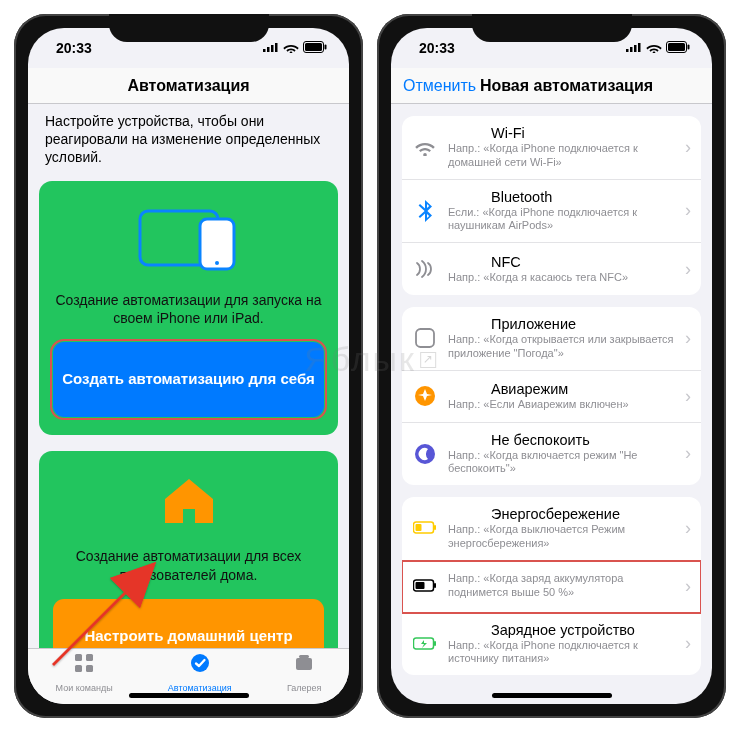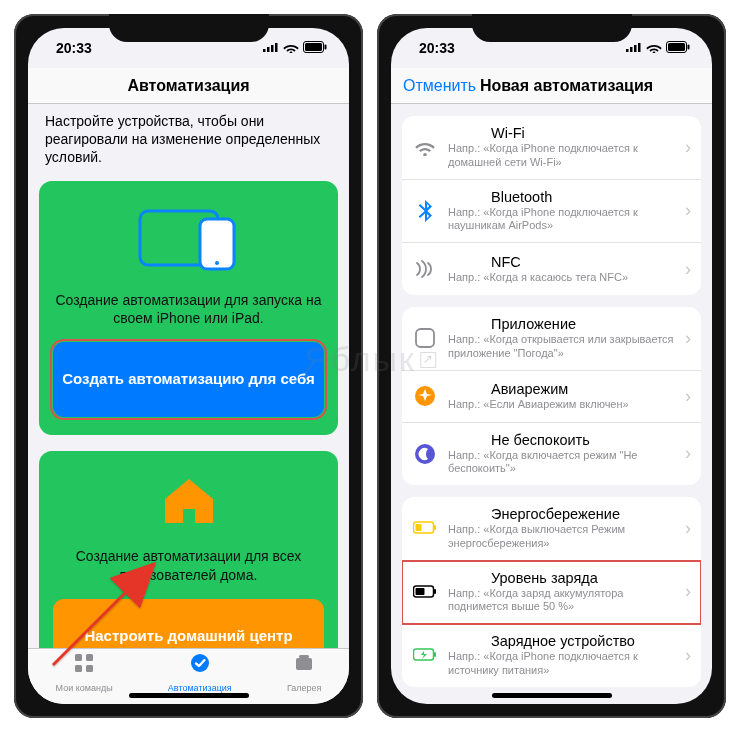--- a/index.html
+++ b/index.html
@@ -1,18 +1,18 @@
 <!DOCTYPE html>
 <html><head>
 <meta charset="utf-8">
 <style>
   * { box-sizing: border-box; margin: 0; padding: 0; font-family: -apple-system, "Helvetica Neue", Arial, sans-serif; }
   body { background: #fff; width: 740px; height: 733px; position: relative; }
   .stage { display: flex; gap: 14px; padding: 14px; justify-content: center; }
-  .phone { width: 355px; height: 704px; background: #111; border-radius: 20px; position: relative; box-shadow: 0 0 0 2px #444 inset; }
+  .phone { width: 355px; height: 704px; background: #111; border-radius: 32px; position: relative; box-shadow: 0 0 0 2px #444 inset; }
   .screen { position: absolute; inset: 14px; background: #f2f2f7; border-radius: 36px; overflow: hidden; display: flex; flex-direction: column; }
   .notch { position: absolute; top: 0; left: 50%; transform: translateX(-50%); width: 160px; height: 28px; background: #111; border-bottom-left-radius: 18px; border-bottom-right-radius: 18px; z-index: 10; }
   .home-ind { position: absolute; bottom: 6px; left: 50%; transform: translateX(-50%); width: 120px; height: 5px; background: #000; border-radius: 3px; z-index: 12; }
 
   .status-bar { height: 40px; display: flex; justify-content: space-between; align-items: center; padding: 0 22px 0 28px; font-size: 14px; font-weight: 600; }
   .status-right { display: flex; gap: 4px; align-items: center; }
 
   .nav-bar { background: #f9f9f9; border-bottom: 0.5px solid #c8c8cc; padding: 8px 12px; display: flex; align-items: center; justify-content: center; position: relative; min-height: 36px; }
   .nav-title { font-size: 16px; font-weight: 600; }
   .nav-left { position: absolute; left: 12px; color: #007aff; font-size: 16px; }
@@ -194,21 +194,21 @@
             <span class="chev">›</span>
           </div>
           <div class="row">
             <div class="row-icon">
                 <svg width="14" height="22" viewBox="0 0 14 22">
                   <path d="M7 0v8.6L2 4 .6 5.4 6.6 11 .6 16.6 2 18l5-4.6V22l7-6.4L9.4 11 14 6.4 7 0zm2 4.1l2.2 2L9 8.1V4.1zm0 13.8v-4l2.2 2-2.2 2z" fill="#0a84ff"></path>
                 </svg>
               </div>
             <div class="row-text">
                 <div class="row-title">Bluetooth</div>
-                <div class="row-sub">Напр.: «Когда iPhone подключается к наушникам AirPods»</div>
+                <div class="row-sub">Если.: «Когда iPhone подключается к наушникам AirPods»</div>
               </div>
             <span class="chev">›</span>
           </div>
           <div class="row">
             <div class="row-icon">
                 <svg width="22" height="18" viewBox="0 0 22 18">
                   <path d="M3 3c0 0 3 2 3 6s-3 6-3 6M8 1c0 0 4 3 4 8s-4 8-4 8M14 3c0 0 3 2 3 6s-3 6-3 6" stroke="#8e8e93" stroke-width="1.8" fill="none" stroke-linecap="round"></path>
                 </svg>
               </div>
             <div class="row-text">
@@ -277,21 +277,20 @@
           </div>
           <div class="row highlight">
             <div class="row-icon">
                 <svg width="24" height="14">
                   <rect x="0.5" y="1" width="20" height="11" rx="2.5" stroke="#000" stroke-width="1.5" fill="none"></rect>
                   <rect x="2.5" y="3" width="9" height="7" rx="1" fill="#000"></rect>
                   <rect x="21" y="4" width="2" height="5" rx="1" fill="#000"></rect>
                 </svg>
               </div>
             <div class="row-text">
-                <div class="row-title">Уровень заряда</div>
                 <div class="row-sub">Напр.: «Когда заряд аккумулятора поднимется выше 50 %»</div>
               </div>
             <span class="chev">›</span>
           </div>
           <div class="row">
             <div class="row-icon">
                 <svg width="24" height="14">
                   <rect x="0.5" y="1" width="20" height="11" rx="2.5" stroke="#34c759" stroke-width="1.5" fill="none"></rect>
                   <path d="M11 3l-3 4h3l-2 4 5-5h-3z" fill="#34c759"></path>
                   <rect x="21" y="4" width="2" height="5" rx="1" fill="#34c759"></rect>

